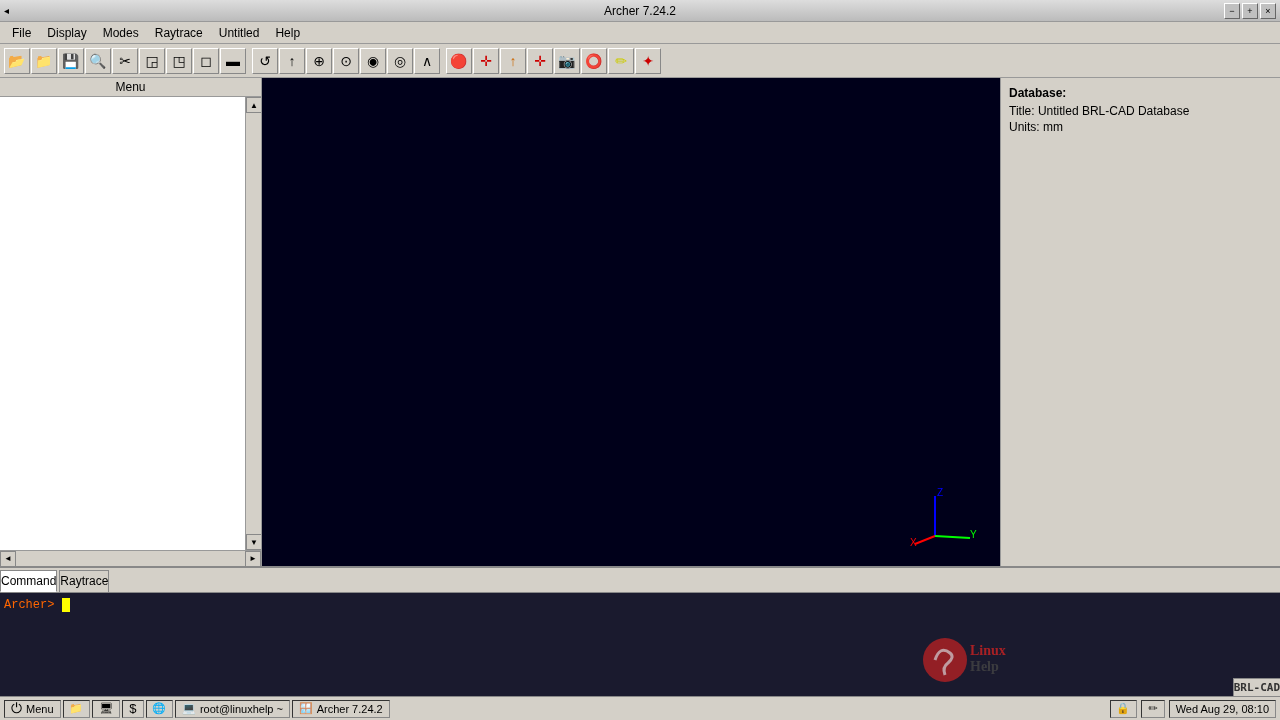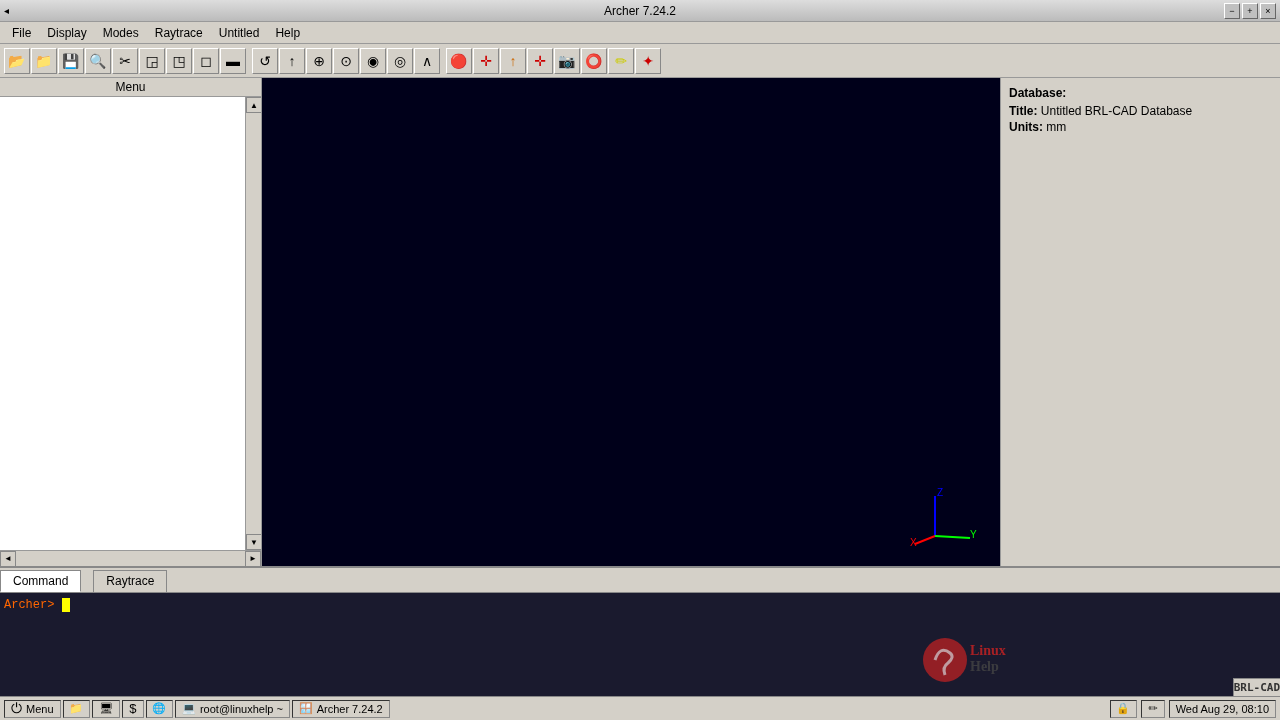--- a/index.html
+++ b/index.html
@@ -207,46 +207,46 @@
     #db-section-title {
       font-weight: bold;
       font-size: 12px;
       margin-bottom: 4px;
     }
     .db-row {
       font-size: 12px;
       margin-bottom: 2px;
     }
     .db-label {
-      font-weight: bold;
+      font-weight: normal;
       text-align: center;
     }
 
     
     #bottom-panel {
       height: 130px;
       border-top: 2px solid #888;
       display: flex;
       flex-direction: column;
       background: #d4d0c8;
       flex-shrink: 0;
     }
     #tab-bar {
       display: flex;
       background: #d4d0c8;
       border-bottom: 1px solid #888;
     }
     .tab {
-      padding: 3px 12px;
+      padding: 3px 0;
       font-size: 12px;
       cursor: pointer;
       border: 1px solid #888;
       border-bottom: none;
       background: #d4d0c8;
-      margin-right: 12px;
+      margin-right: 2px;
       margin-top: 2px;
     }
     .tab.active {
       background: #fff;
       border-bottom: 1px solid #fff;
       z-index: 1;
     }
     #command-area {
       flex: 1;
       background: #1a1a2e;

